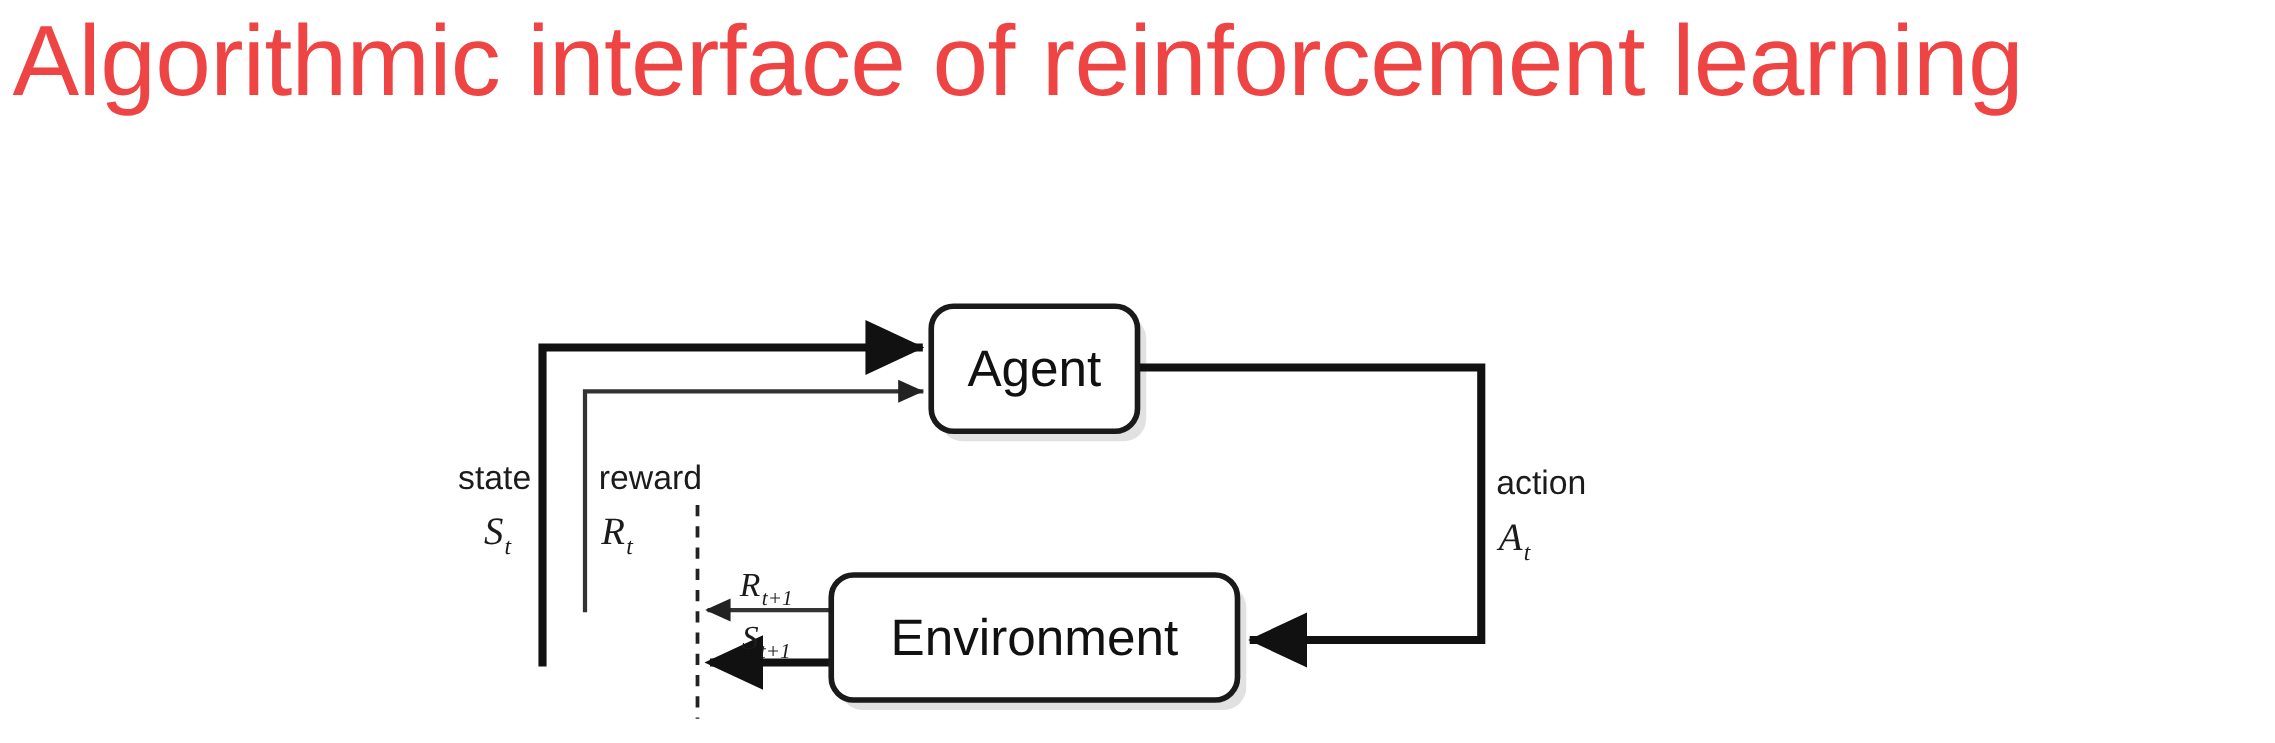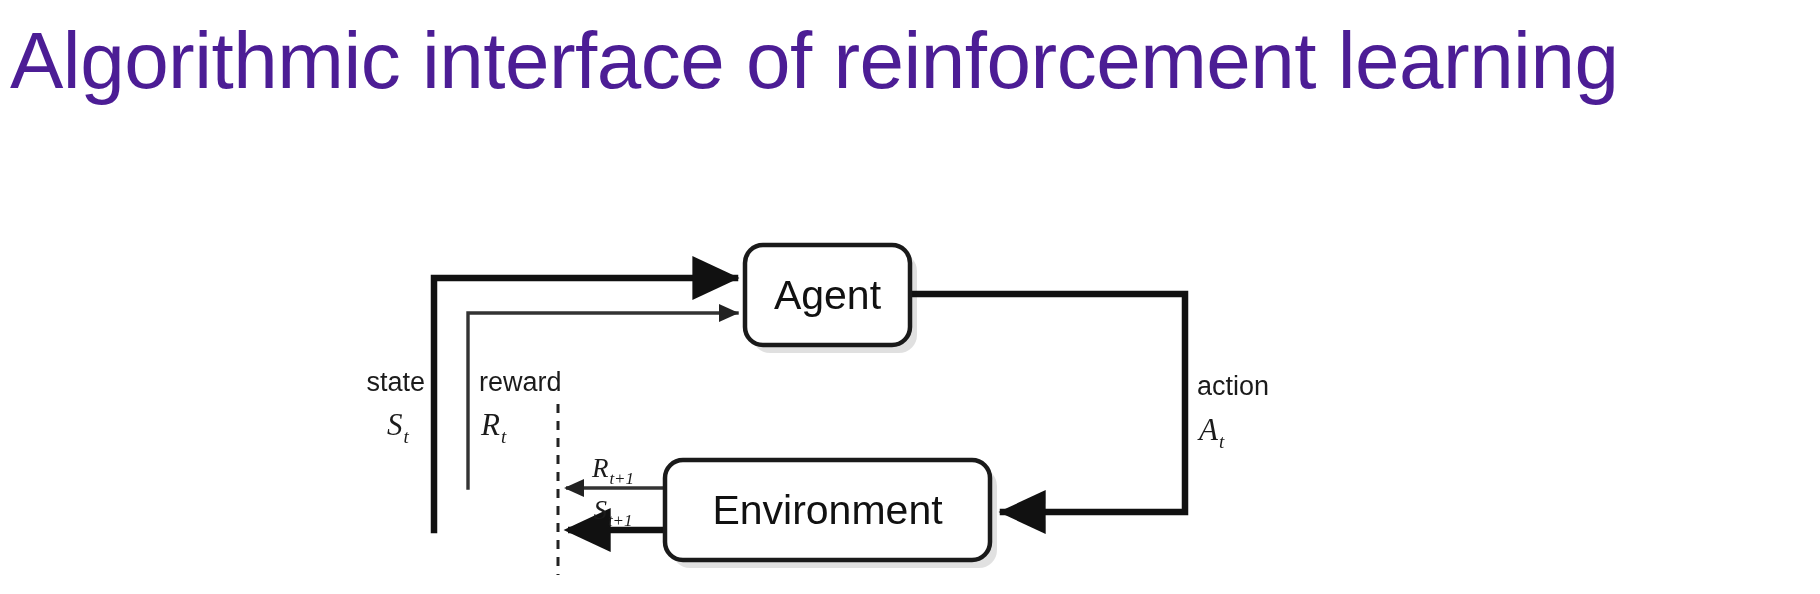--- a/index.html
+++ b/index.html
@@ -24,23 +24,22 @@
   .slide-title {
     position: absolute;
     left: 10px;
     top: 6px;
     width: 1800px;
     font-family: "Liberation Sans", sans-serif;
     font-size: 80px;
     font-weight: 300;
     line-height: 1.08;
     letter-spacing: -0.5px;
-    color: #4c1d95;
+    color: #ef4444;
     white-space: nowrap;
-    margin-top: 12px;
   }
   .diagram-wrap {
     position: absolute;
     left: 0;
     top: 0;
     width: 1710px;
     height: 594px;
   }
   svg.rl-diagram {
     display: block;

